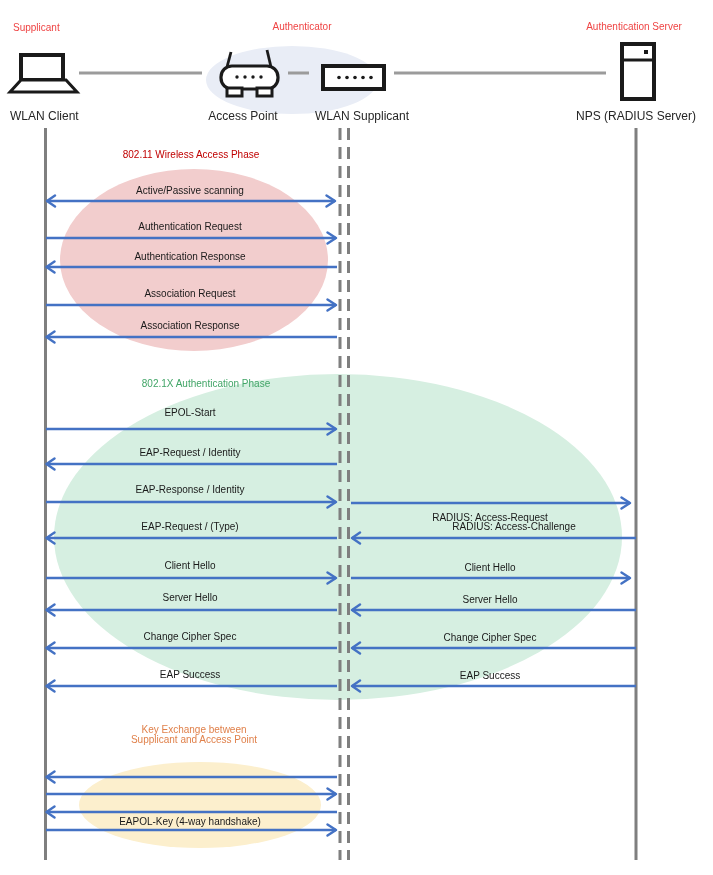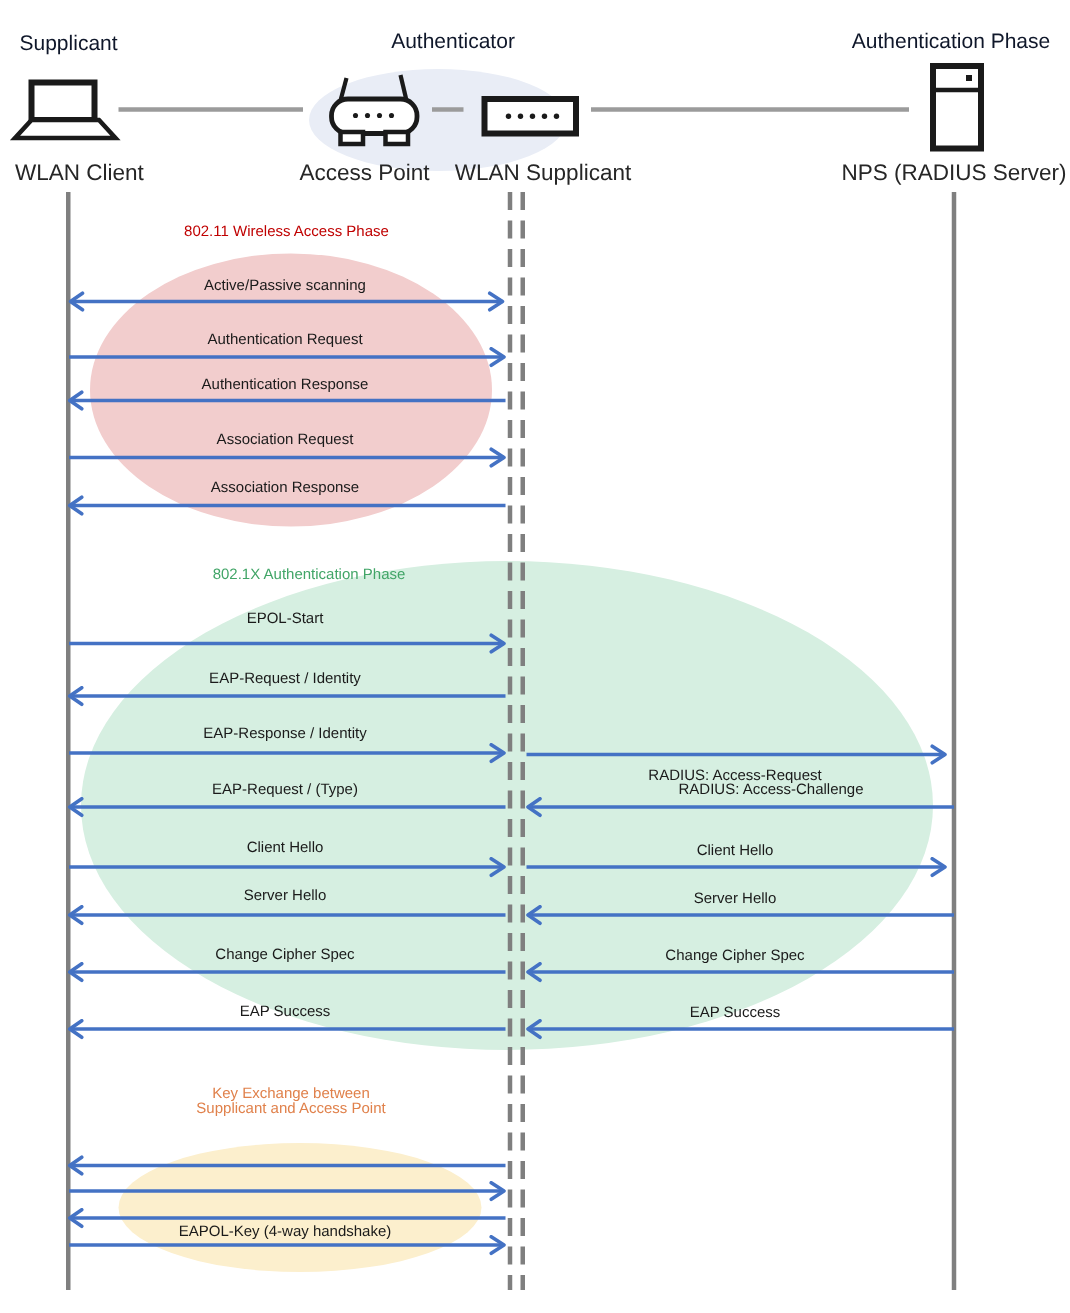--- a/index.html
+++ b/index.html
@@ -6,22 +6,22 @@
   #stage{
     position:relative;width:713px;height:875px;background:#ffffff;
     font-family:"Liberation Sans",sans-serif;overflow:hidden;
   }
   #canvas{position:absolute;left:0;top:0;}
   .lbl{
     position:absolute;white-space:nowrap;font-size:10px;color:#1a1a1a;
     transform:translateX(-50%);line-height:16px;
   }
   .anchor-left{transform:none;}
-  .role{font-size:14px;color:#0f172a;}
-  .device{font-size:15px;color:#262626;}
+  .role{font-size:10px;color:#ef4444;}
+  .device{font-size:12px;color:#262626;}
   .t-red{color:#C00000;}
   .t-green{color:#41A567;}
   .t-orange{color:#E0814B;}
   
   .arrow{stroke:#4472C4;stroke-width:2.4;fill:none;}
   .lifeline{stroke:#7F7F7F;stroke-width:3;fill:none;}
   .dashedline{stroke-dasharray:12 7;}
   .conn{stroke:#9B9B9B;stroke-width:3;fill:none;}
   .icon-stroke{stroke:#1a1a1a;fill:#ffffff;}
 </style>
@@ -106,21 +106,21 @@
     <line x1="352" y1="686" x2="636" y2="686" class="arrow" marker-start="url(#al)"></line>
 
     <line x1="46.5" y1="777" x2="337" y2="777" class="arrow" marker-start="url(#al)"></line>
     <line x1="46" y1="794" x2="336" y2="794" class="arrow" marker-end="url(#ar)"></line>
     <line x1="46.5" y1="812" x2="337" y2="812" class="arrow" marker-start="url(#al)"></line>
     <line x1="46" y1="830" x2="336" y2="830" class="arrow" marker-end="url(#ar)"></line>
   </svg>
 
   <div class="lbl role anchor-left" style="left:13px;top:20px;">Supplicant</div>
   <div class="lbl role" style="left:302px;top:19px;">Authenticator</div>
-  <div class="lbl role" style="left:634px;top:19px;">Authentication Phase</div>
+  <div class="lbl role" style="left:634px;top:19px;">Authentication Server</div>
 
   <div class="lbl device anchor-left" style="left:10px;top:108px;">WLAN Client</div>
   <div class="lbl device" style="left:243px;top:108px;">Access Point</div>
   <div class="lbl device" style="left:362px;top:108px;">WLAN Supplicant</div>
   <div class="lbl device" style="left:636px;top:108px;">NPS (RADIUS Server)</div>
 
   <div class="lbl t-red" style="left:191px;top:147px;">802.11 Wireless Access Phase</div>
   <div class="lbl t-green" style="left:206px;top:376px;">802.1X Authentication Phase</div>
   <div class="lbl t-orange" style="left:194px;top:722px;">Key Exchange between</div>
   <div class="lbl t-orange" style="left:194px;top:732px;">Supplicant and Access Point</div>

